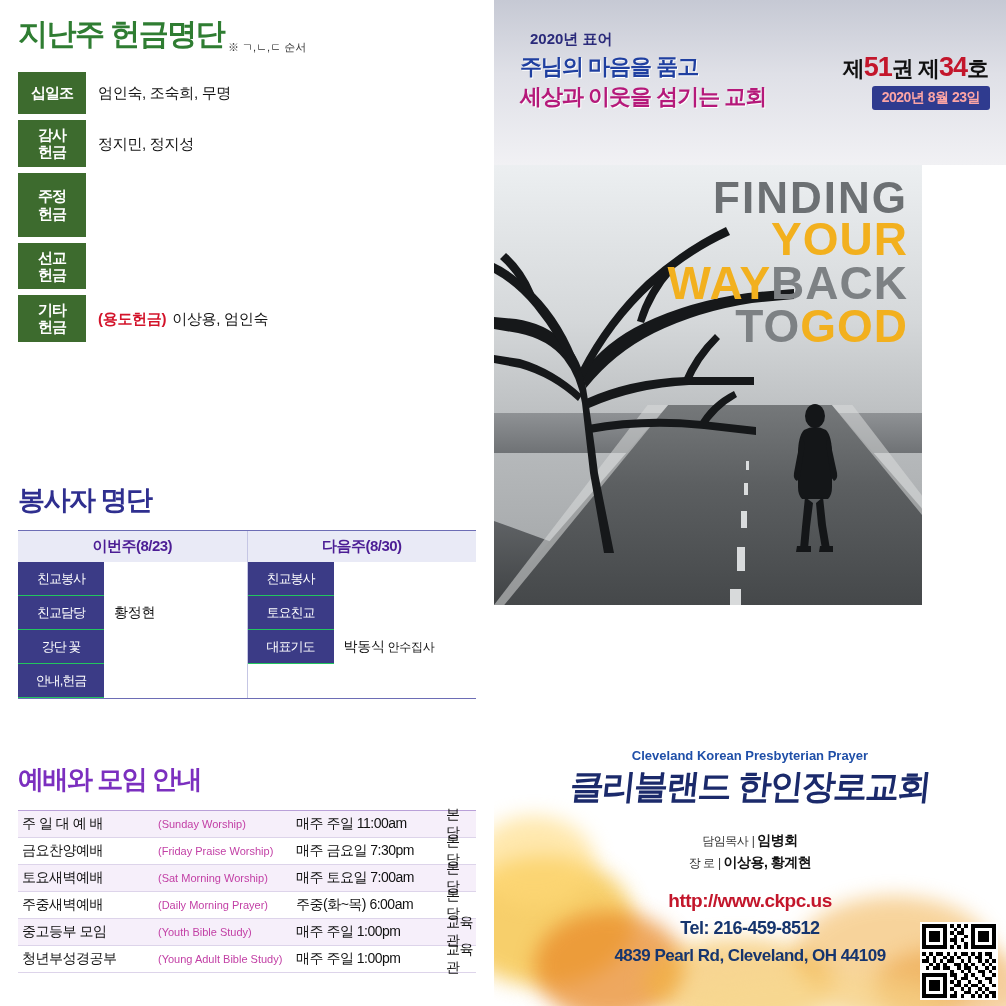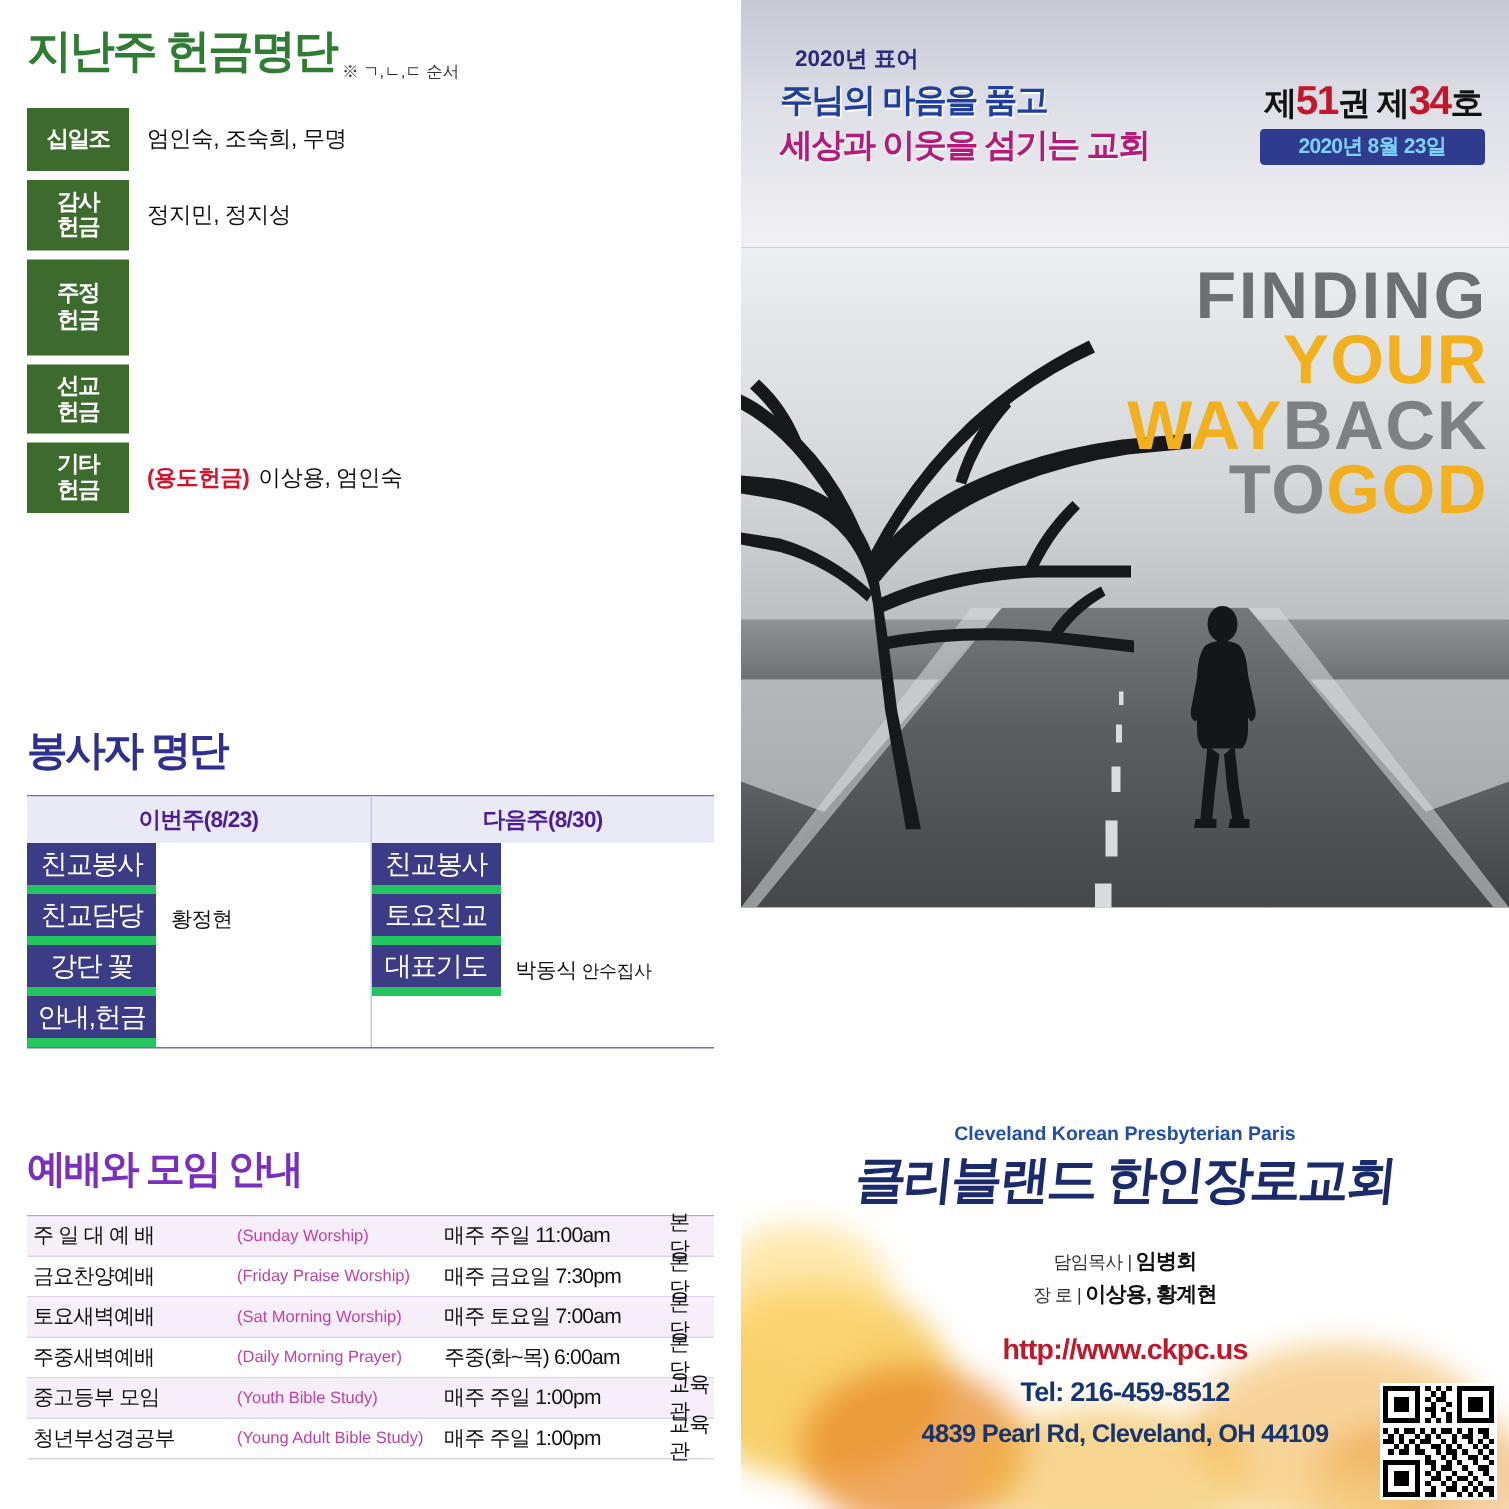--- a/index.html
+++ b/index.html
@@ -59,23 +59,23 @@
     flex:1; text-align:center; font-weight:bold; color:#4c1d95;
     padding:6px 0; letter-spacing:-0.5px;
   }
   #vol-head div:first-child { border-right:1px solid #c5c6e4; }
   .vbody { display:flex; }
   .vcol { flex:1; }
   .vcol:first-child { border-right:1px solid #c5c6e4; }
   .vline { display:flex; min-height:34px; align-items:stretch; }
   .vname {
     width:86px; background:#3b3b86; color:#fff;
-    font-size:18px; display:flex; align-items:center; justify-content:center;
+    font-size:13px; display:flex; align-items:center; justify-content:center;
     letter-spacing:-1px;
-    border-bottom:6px solid #22c55e;
+    border-bottom:1px solid #22c55e;
   }
   .vval {
     flex:1; display:flex; align-items:center; padding-left:10px;
     font-size:14px; color:#111; letter-spacing:-0.3px;
   }
   .vval .sm { font-size:12px; margin-left:3px; }
 
   
   #title-wor {
     position:absolute; left:18px; top:762px;
@@ -116,27 +116,27 @@
     color:#b5197a; letter-spacing:-1px;
     text-shadow:1px 1px 0 #fff;
   }
   #vol-num {
     position:absolute; right:18px; top:52px; font-size:22px; font-weight:bold;
     color:#111; letter-spacing:-1px;
   }
   #vol-num .big { color:#c3162b; font-size:27px; }
   #issue-date {
     position:absolute; right:16px; top:86px;
-    background:#2f3b8f; color:#7dd3fc; font-size:14px; font-weight:bold;
-    padding:3px 26px; border-radius:3px; letter-spacing:-0.5px;
+    background:#2f3b8f; color:#fca5a5; font-size:14px; font-weight:bold;
+    padding:3px 10px; border-radius:3px; letter-spacing:-0.5px;
   }
 
   
   #photo {
-    position:absolute; left:0; top:165px; width:512px; height:440px;
+    position:absolute; left:0; top:165px; width:428px; height:440px;
     overflow:hidden;
     background:#9a9a9a;
   }
   
   #sky { position:absolute; inset:0;
     background:linear-gradient(180deg,#eceff1 0%,#d5d8da 35%,#b9bcbe 60%,#9fa2a4 100%); }
   
   #field { position:absolute; left:0; top:248px; width:512px; height:40px;
     background:linear-gradient(180deg,#8f9295,#6f7275); }
   
@@ -443,21 +443,21 @@
     <div id="water">
       <div class="blob" style="left:-40px; top:150px; width:180px; height:130px; background:#f5c03a;"></div>
       <div class="blob" style="left:40px;  top:205px; width:150px; height:110px; background:#e98b2a;"></div>
       <div class="blob" style="left:150px; top:232px; width:190px; height:90px;  background:#f2b43a; opacity:.55;"></div>
       <div class="blob" style="left:300px; top:190px; width:200px; height:120px; background:#f0a93a; opacity:.5;"></div>
       <div class="blob" style="left:-20px; top:110px; width:120px; height:90px;  background:#ffd978; opacity:.6;"></div>
       <div class="blob" style="left:380px; top:240px; width:160px; height:80px;  background:#e9962c; opacity:.45;"></div>
       <div class="blob" style="left:190px; top:265px; width:260px; height:60px;  background:#f7d98f; opacity:.5;"></div>
     </div>
 
-    <div id="church-en">Cleveland Korean Presbyterian Paris</div>
+    <div id="church-en">Cleveland Korean Presbyterian Prayer</div>
     <div id="church-ko">클리블랜드 한인장로교회</div>
 
     <div id="staff">
       <div class="staff-line">
         <span class="lbl">담임목사</span>
         <span class="lbl"> | </span>
         <span class="nm">임병회</span>
       </div>
       <div class="staff-line">
         <span class="lbl">장    로</span>

